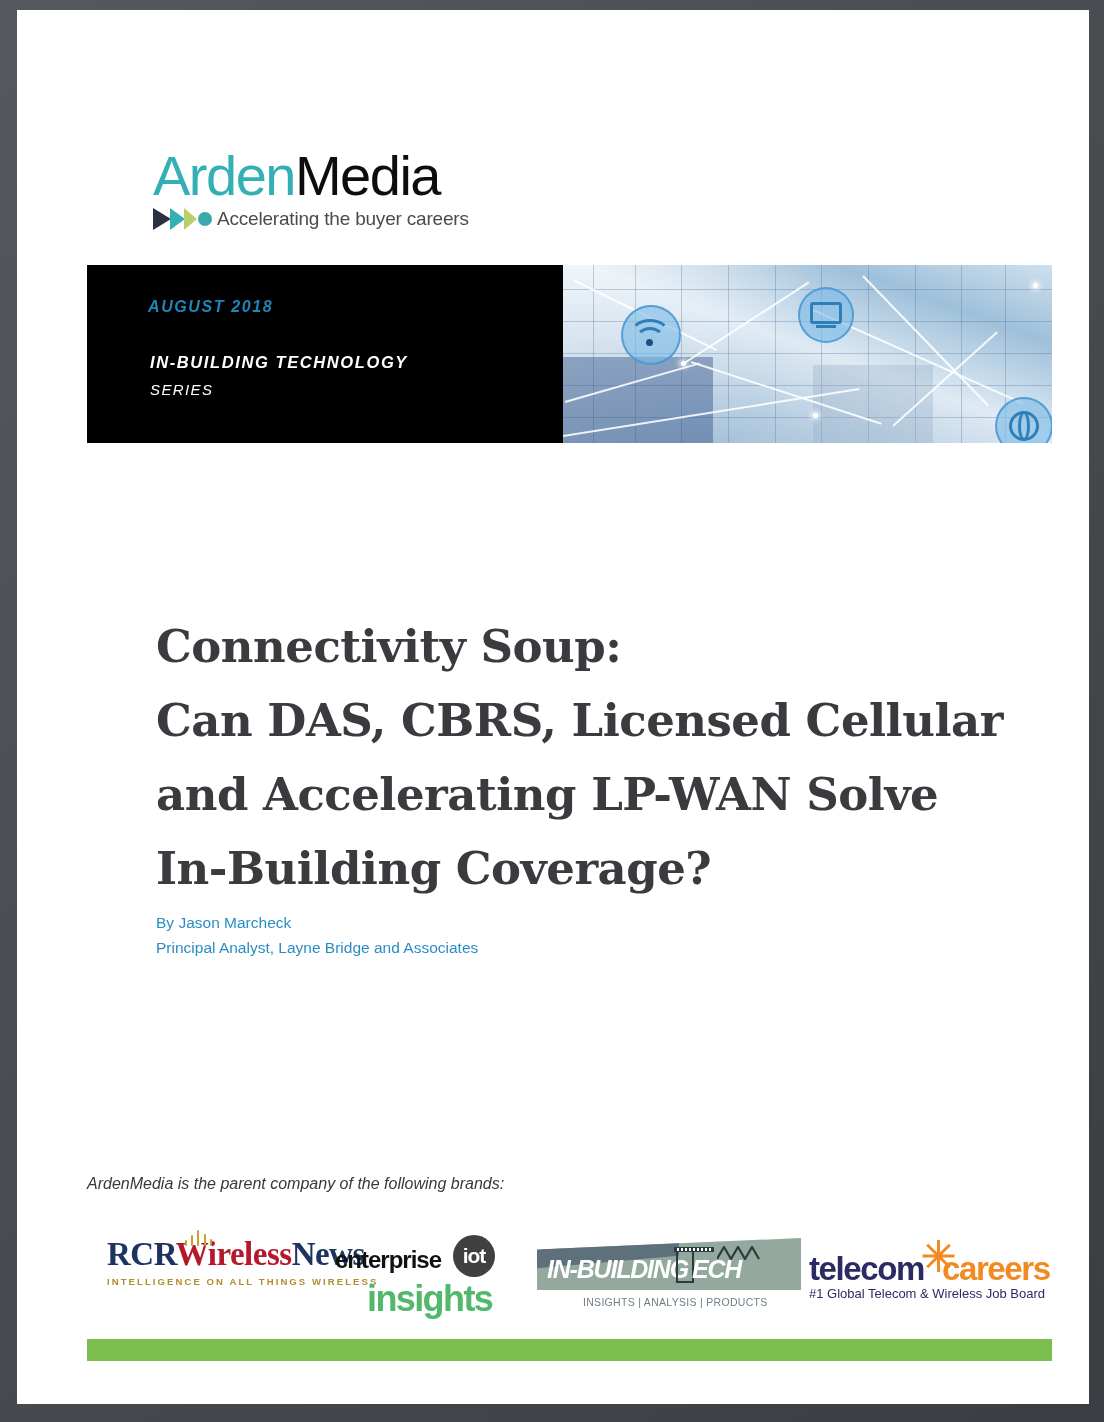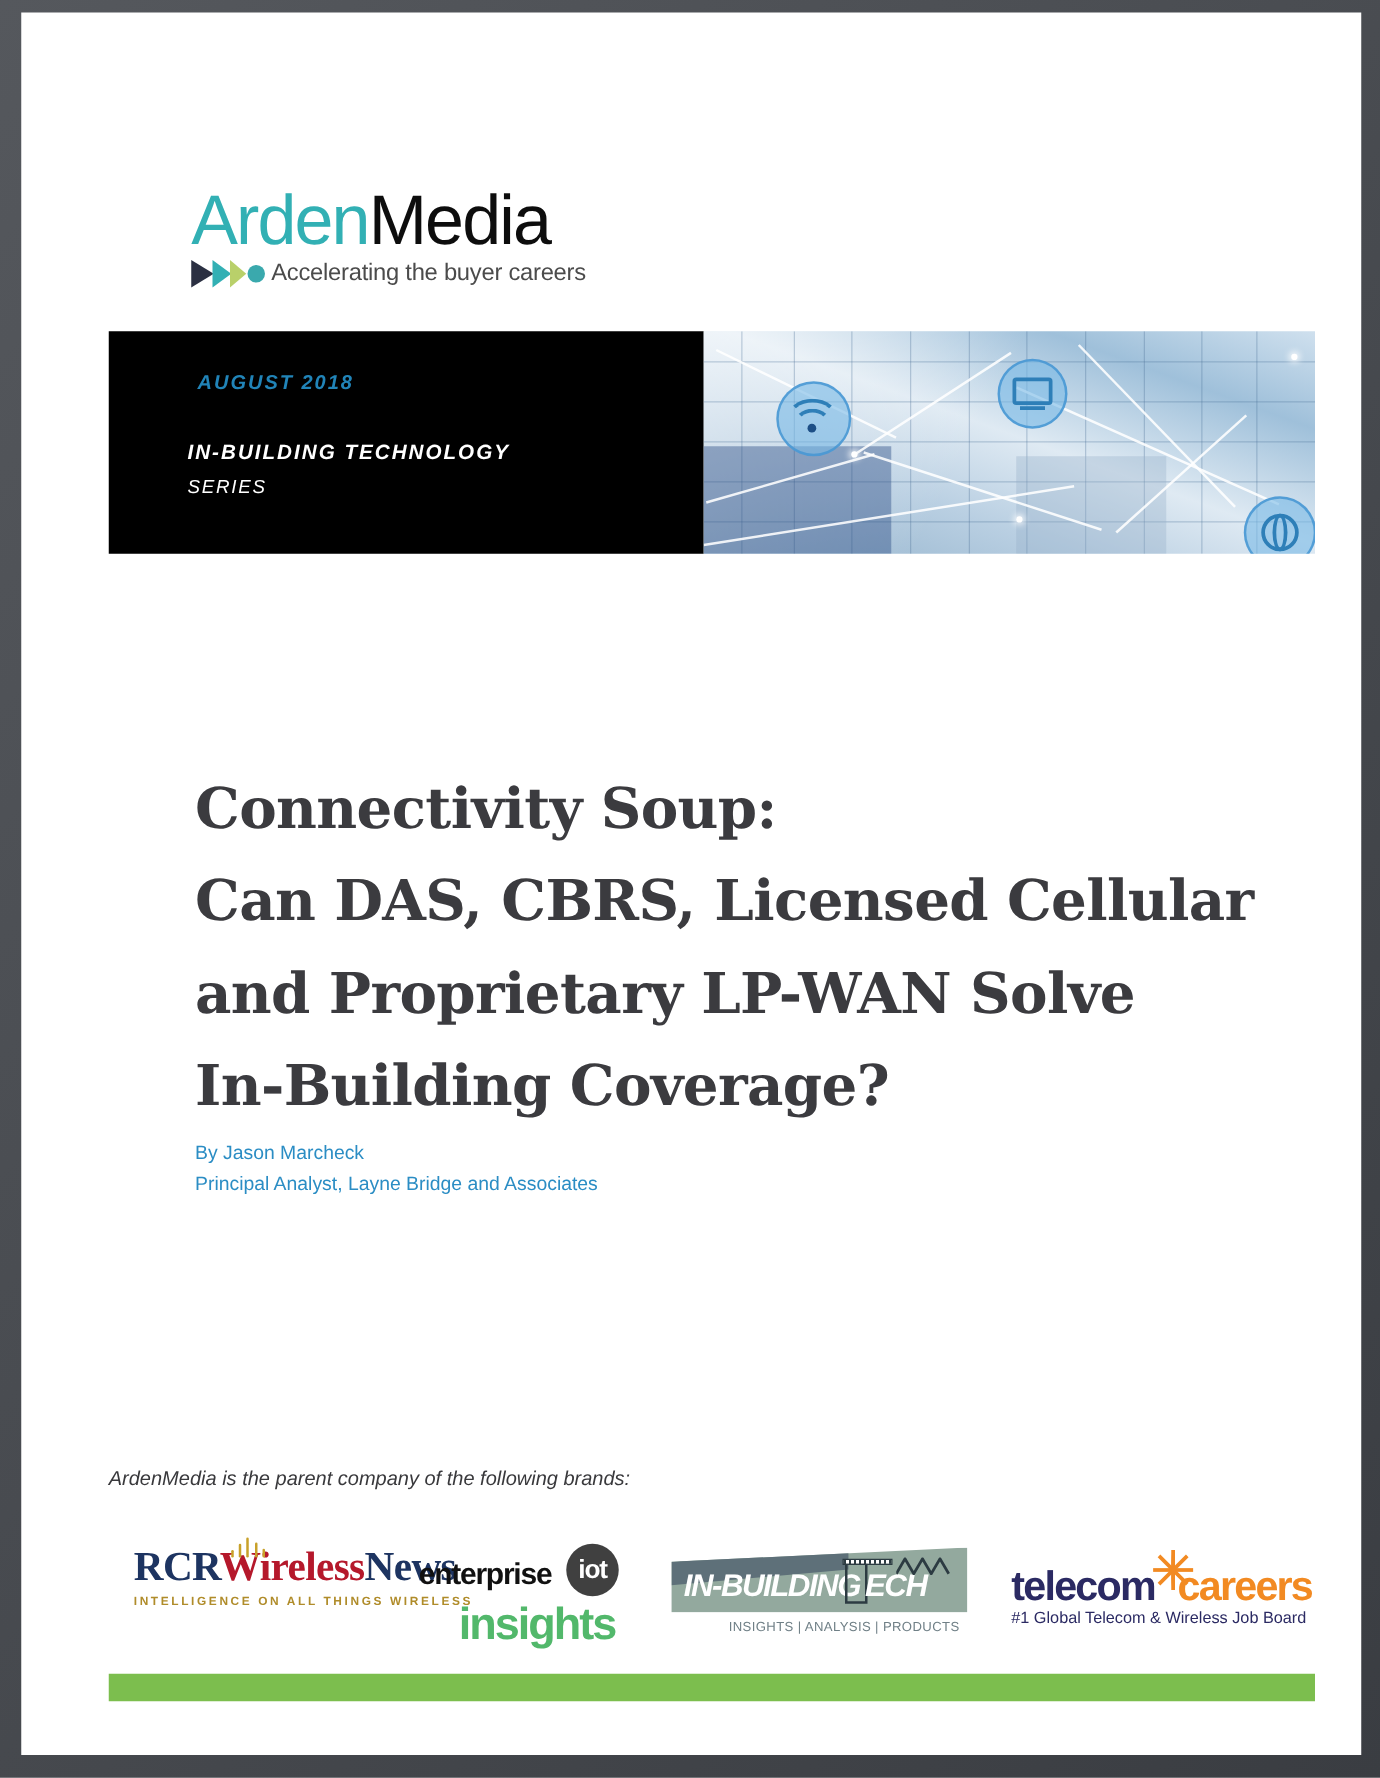--- a/index.html
+++ b/index.html
@@ -81,21 +81,21 @@
     width: 965px; height: 178px;
     display: flex;
   }
   #banner-black {
     width: 476px; height: 100%;
     background: #000000;
     position: relative;
   }
   #banner-date {
     position: absolute;
-    left: 71px; top: 33px;
+    left: 61px; top: 33px;
     color: #2184b8;
     font-size: 16px;
     font-weight: bold;
     font-style: italic;
     letter-spacing: 1.6px;
   }
   #banner-series-title {
     position: absolute;
     left: 63px; top: 88px;
     color: #ffffff;
@@ -273,21 +273,21 @@
     color: #52b86b;
     letter-spacing: -1.6px;
     margin-top: 8px;
     margin-left: 32px;
   }
 
   
   #brand-ibt { left: 450px; width: 250px; }
   .ibt-banner {
     position: relative;
-    width: 237px; height: 52px;
+    width: 264px; height: 52px;
     background: #93a99e;
     clip-path: polygon(0% 22%, 100% 0%, 100% 100%, 0% 100%);
   }
   .ibt-banner-dark {
     position: absolute;
     left: 0; top: 0;
     width: 142px; height: 100%;
     background: #5e7079;
     clip-path: polygon(0% 22%, 100% 0%, 100% 34%, 0% 58%);
   }
@@ -453,21 +453,21 @@
         <div class="net-node" style="left:432px; top:132px; width:58px; height:58px;">
           <div class="globe-ring" style="left:12px; top:12px; width:30px; height:30px;"></div>
           <div class="globe-ring" style="left:21px; top:12px; width:12px; height:30px;"></div>
         </div>
       </div>
     </div>
 
     <h1 id="doc-title">
       <span>Connectivity Soup:</span><br>
       <span>Can DAS, CBRS, Licensed Cellular</span><br>
-      <span>and Proprietary LP-WAN Solve</span><br>
+      <span>and Accelerating LP-WAN Solve</span><br>
       <span>In-Building Coverage?</span>
     </h1>
 
     <div id="brands-note">ArdenMedia is the parent company of the following brands:</div>
 
     <div id="byline">
       <div>By Jason Marcheck</div>
       <div>Principal Analyst, Layne Bridge and Associates</div>
     </div>
 

